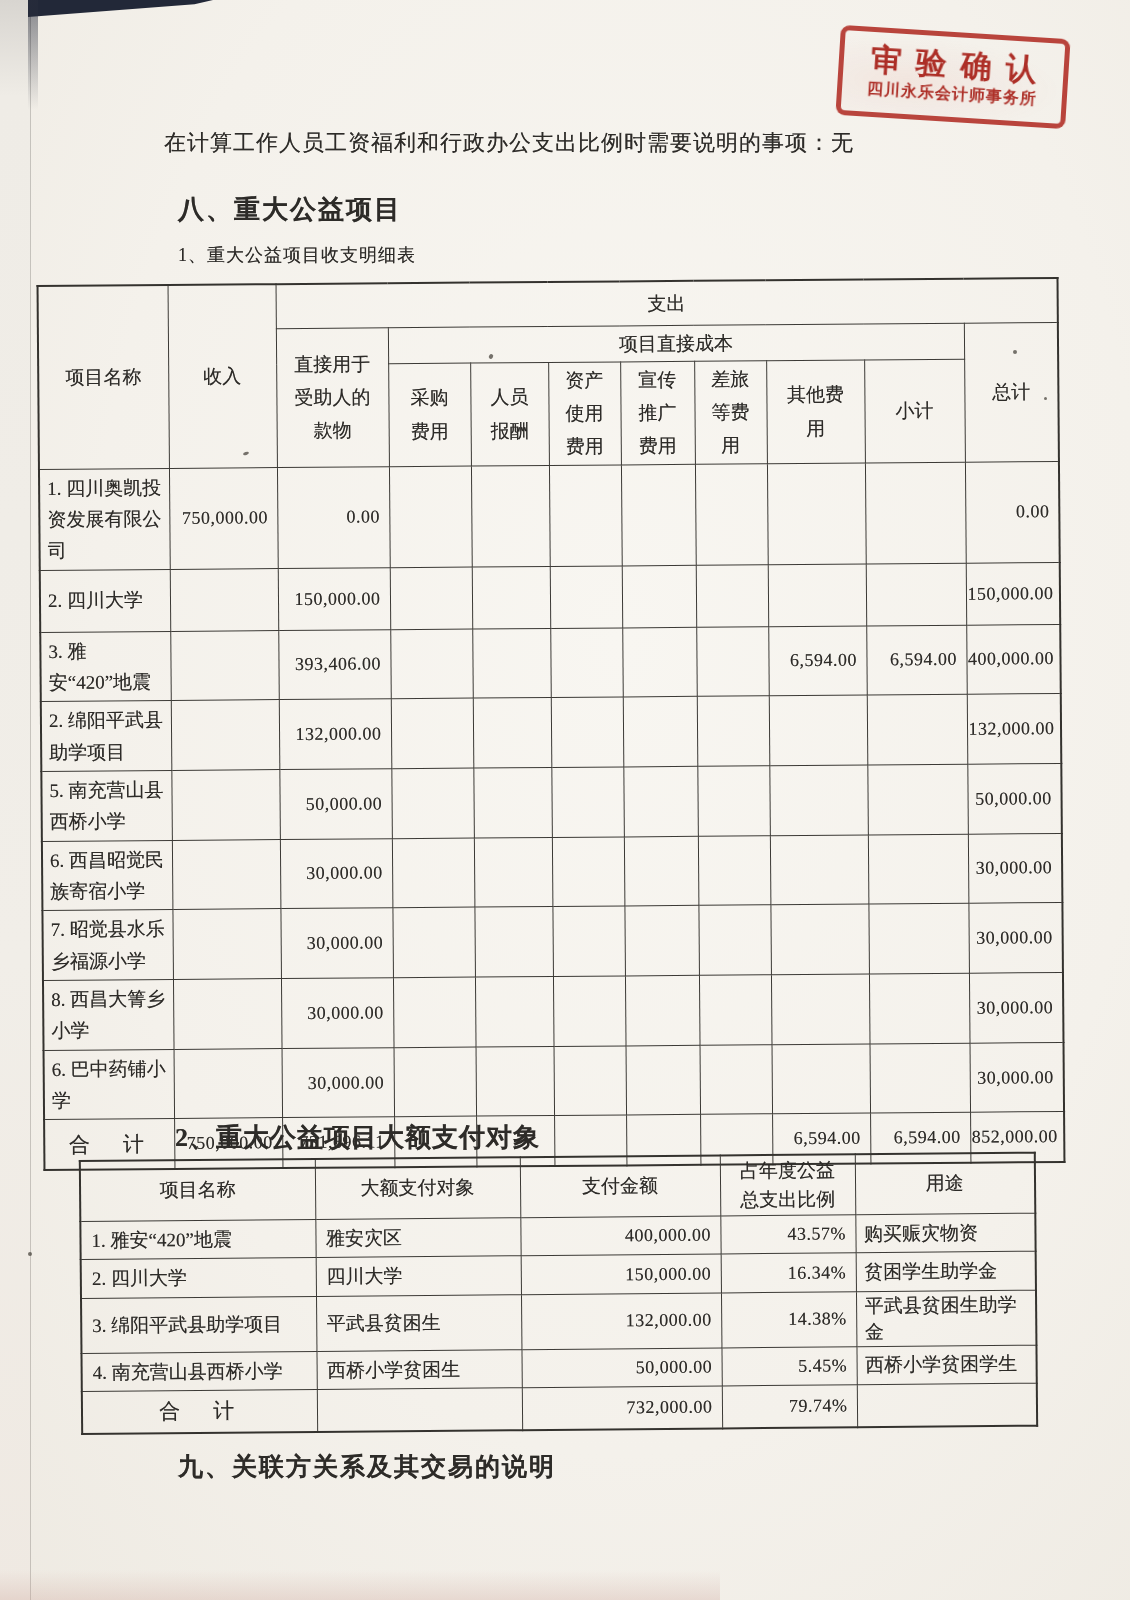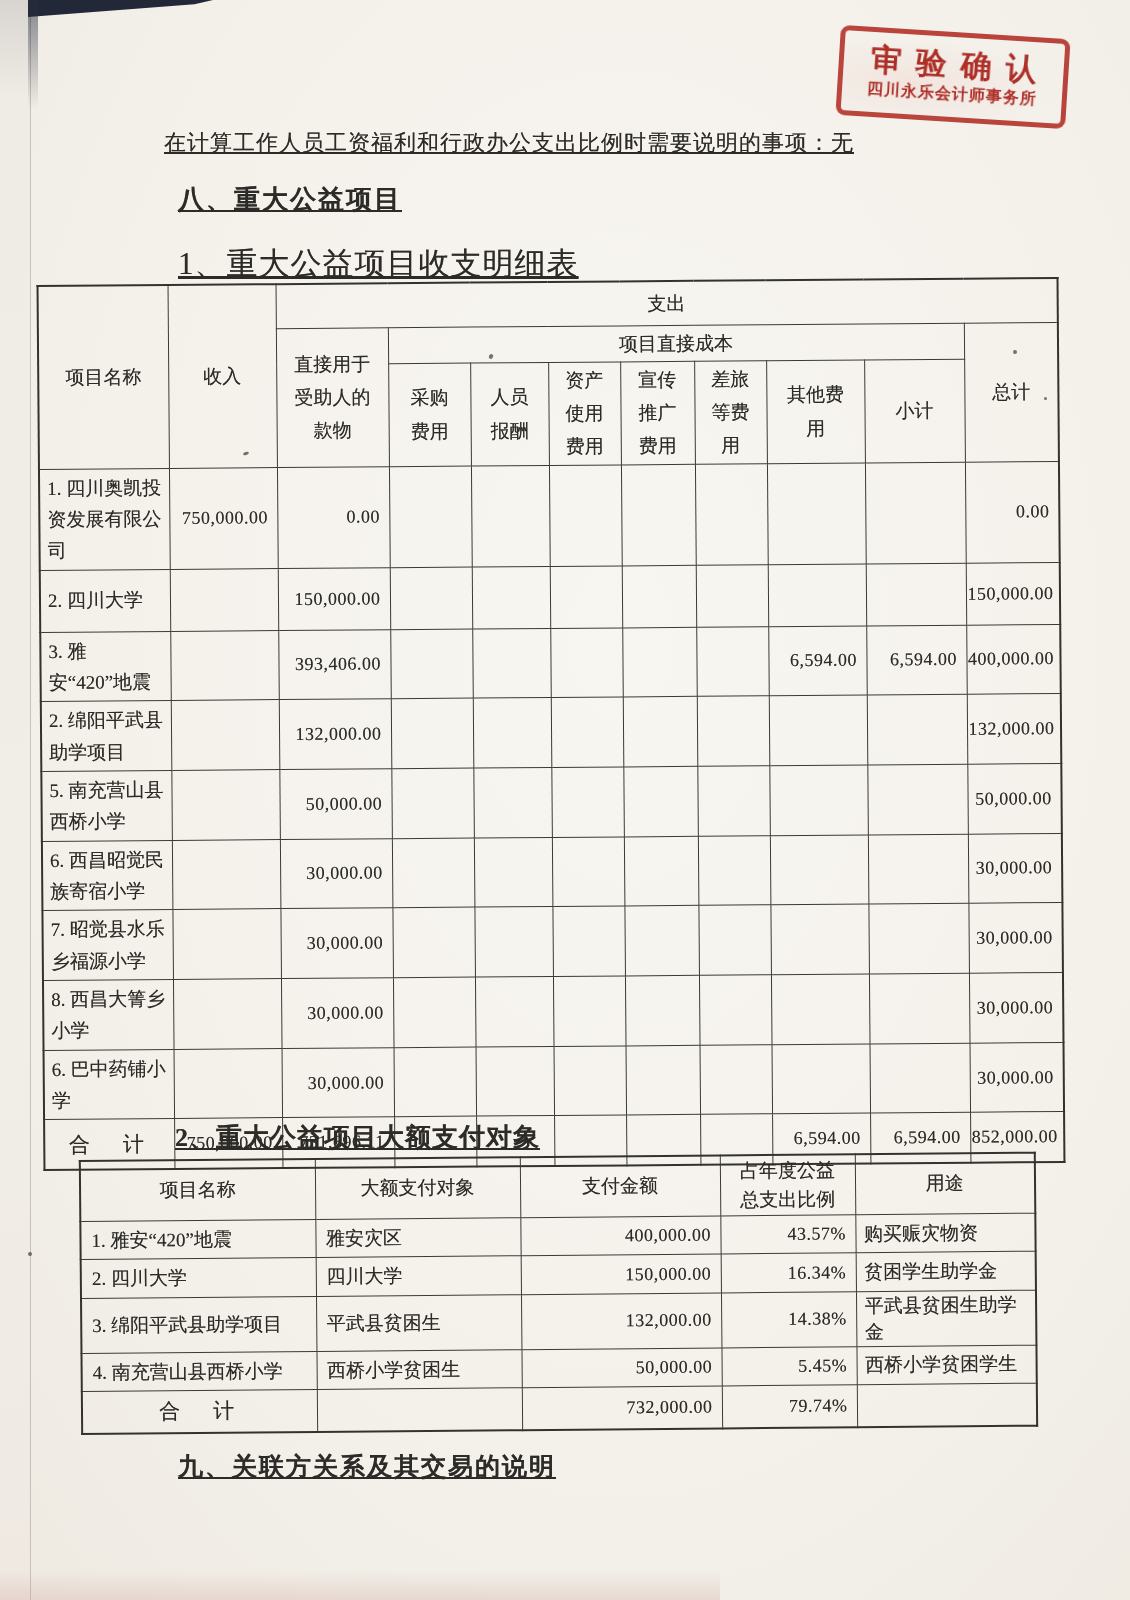--- a/index.html
+++ b/index.html
@@ -25,25 +25,25 @@
   .edge-shadow-topleft{
     position:absolute;left:28px;top:0;width:10px;height:110px;
     background:linear-gradient(to bottom,rgba(40,45,60,.55),rgba(40,45,60,0));
   }
   .bottom-tint{
     position:absolute;left:0;bottom:0;width:720px;height:30px;
     background:linear-gradient(to top,rgba(205,165,155,.30),rgba(205,165,155,0));
   }
   
   .note{position:absolute;left:164px;top:128px;font-size:22px;letter-spacing:1px;}
-  .sec8{position:absolute;left:178px;top:182px;font-size:26px;font-weight:bold;letter-spacing:2px;}
-  .t1title{position:absolute;left:178px;top:243px;font-size:31px;letter-spacing:1px;}
+  .sec8{position:absolute;left:178px;top:192px;font-size:26px;font-weight:bold;letter-spacing:2px;}
+  .t1title{position:absolute;left:178px;top:243px;font-size:18px;letter-spacing:1px;}
   .t2title{position:absolute;left:175px;top:1120px;font-size:26px;font-weight:bold;letter-spacing:1px;}
   .sec9{position:absolute;left:178px;top:1450px;font-size:25px;font-weight:bold;letter-spacing:2px;}
-  .note,.sec8,.t1title,.t2title,.sec9{text-shadow:0 0 .5px rgba(30,28,25,.55);text-decoration:underline;}
+  .note,.sec8,.t1title,.t2title,.sec9{text-shadow:0 0 .5px rgba(30,28,25,.55);}
   
   table{border-collapse:collapse;table-layout:fixed;background:transparent;}
   td{border:1px solid #3c3a36;white-space:pre-line;overflow:hidden;
      text-shadow:0 0 .4px rgba(30,28,25,.5);}
   .t1{position:absolute;left:40px;top:285px;width:1020px;
       transform:rotate(-.45deg);transform-origin:0 50%;
       border:2px solid #34322e;}
   .t2{position:absolute;left:80px;top:1160px;width:955px;
       transform:rotate(-.5deg);transform-origin:0 50%;
       border:2px solid #34322e;}

